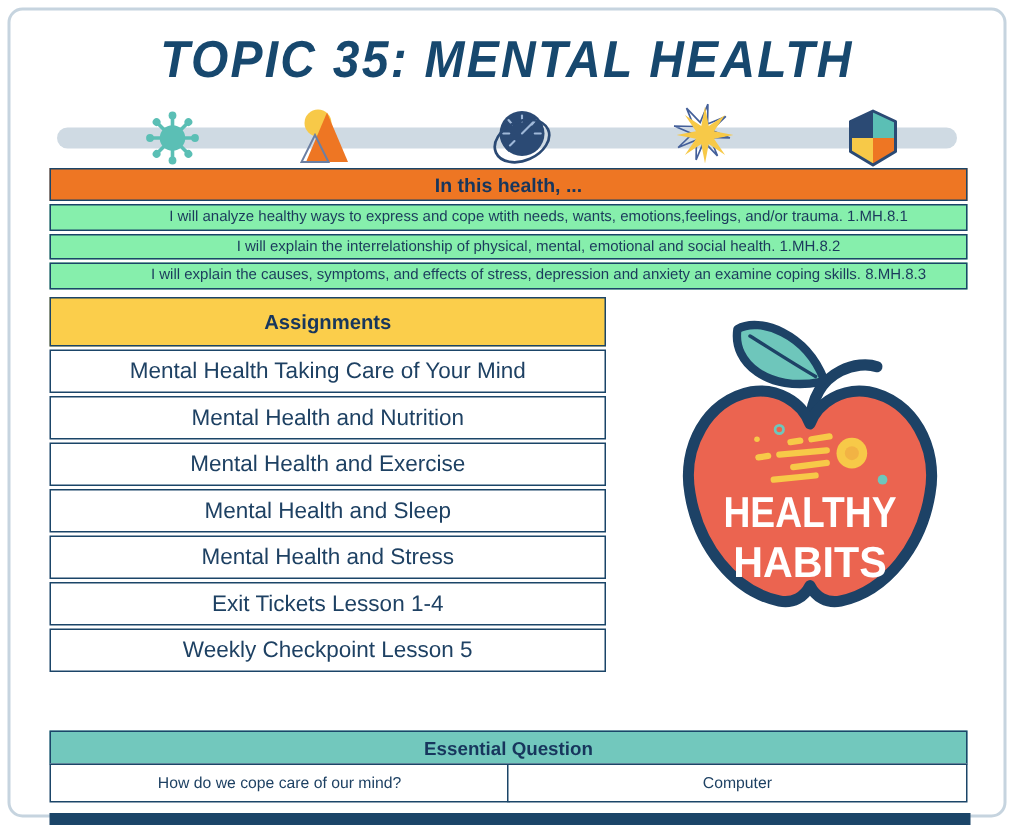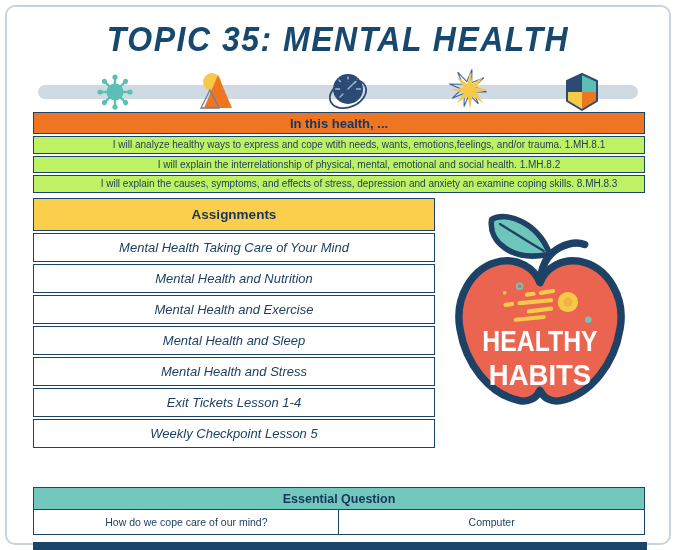--- a/index.html
+++ b/index.html
@@ -26,34 +26,34 @@
   .icon-cube     { left:564px; top:72px; }
 
   .topic-table { position:absolute; left:33px; top:112px; width:612px; }
   .topic-header {
     box-sizing:border-box; height:22px; background:#ee7623; border:1.5px solid #1b4568;
     display:flex; align-items:center; justify-content:center;
     font-weight:bold; font-size:13px; color:#17365d;
   }
   .topic-row {
     box-sizing:border-box; margin-top:2px; height:17.5px; border:1px solid #1b4568;
-    background:#bef264; display:flex; align-items:center; justify-content:center;
+    background:#86efac; display:flex; align-items:center; justify-content:center;
     font-size:10px; color:#1b3a5c;padding-left:40px;
   }
 
-  .assign-table { position:absolute; left:33px; top:198px; width:402px; }
+  .assign-table { position:absolute; left:33px; top:198px; width:371px; }
   .assign-header {
     box-sizing:border-box; height:33px; background:#fbce4b; border:1.5px solid #1b4568;
     display:flex; align-items:center; justify-content:center;
     font-weight:bold; font-size:13.5px; color:#17365d;
   }
   .assign-row {
     box-sizing:border-box; margin-top:2px; height:29px; border:1px solid #1b4568;
     background:#fff; display:flex; align-items:center; justify-content:center;
-    font-size:13px; color:#1e4163;font-style:italic;
+    font-size:15px; color:#1e4163;
   }
 
   .logo { position:absolute; left:447px; top:210px; width:186px; height:214px; }
 
   .info-table { position:absolute; left:33px; top:466px; width:612px; }
   .info-row { display:flex; }
   .info-row + .info-row { margin-top:-1.5px; }
   .info-cell {
     box-sizing:border-box; flex:1; border:1.5px solid #1b4568;
     display:flex; align-items:center; justify-content:center; background:#fff;

